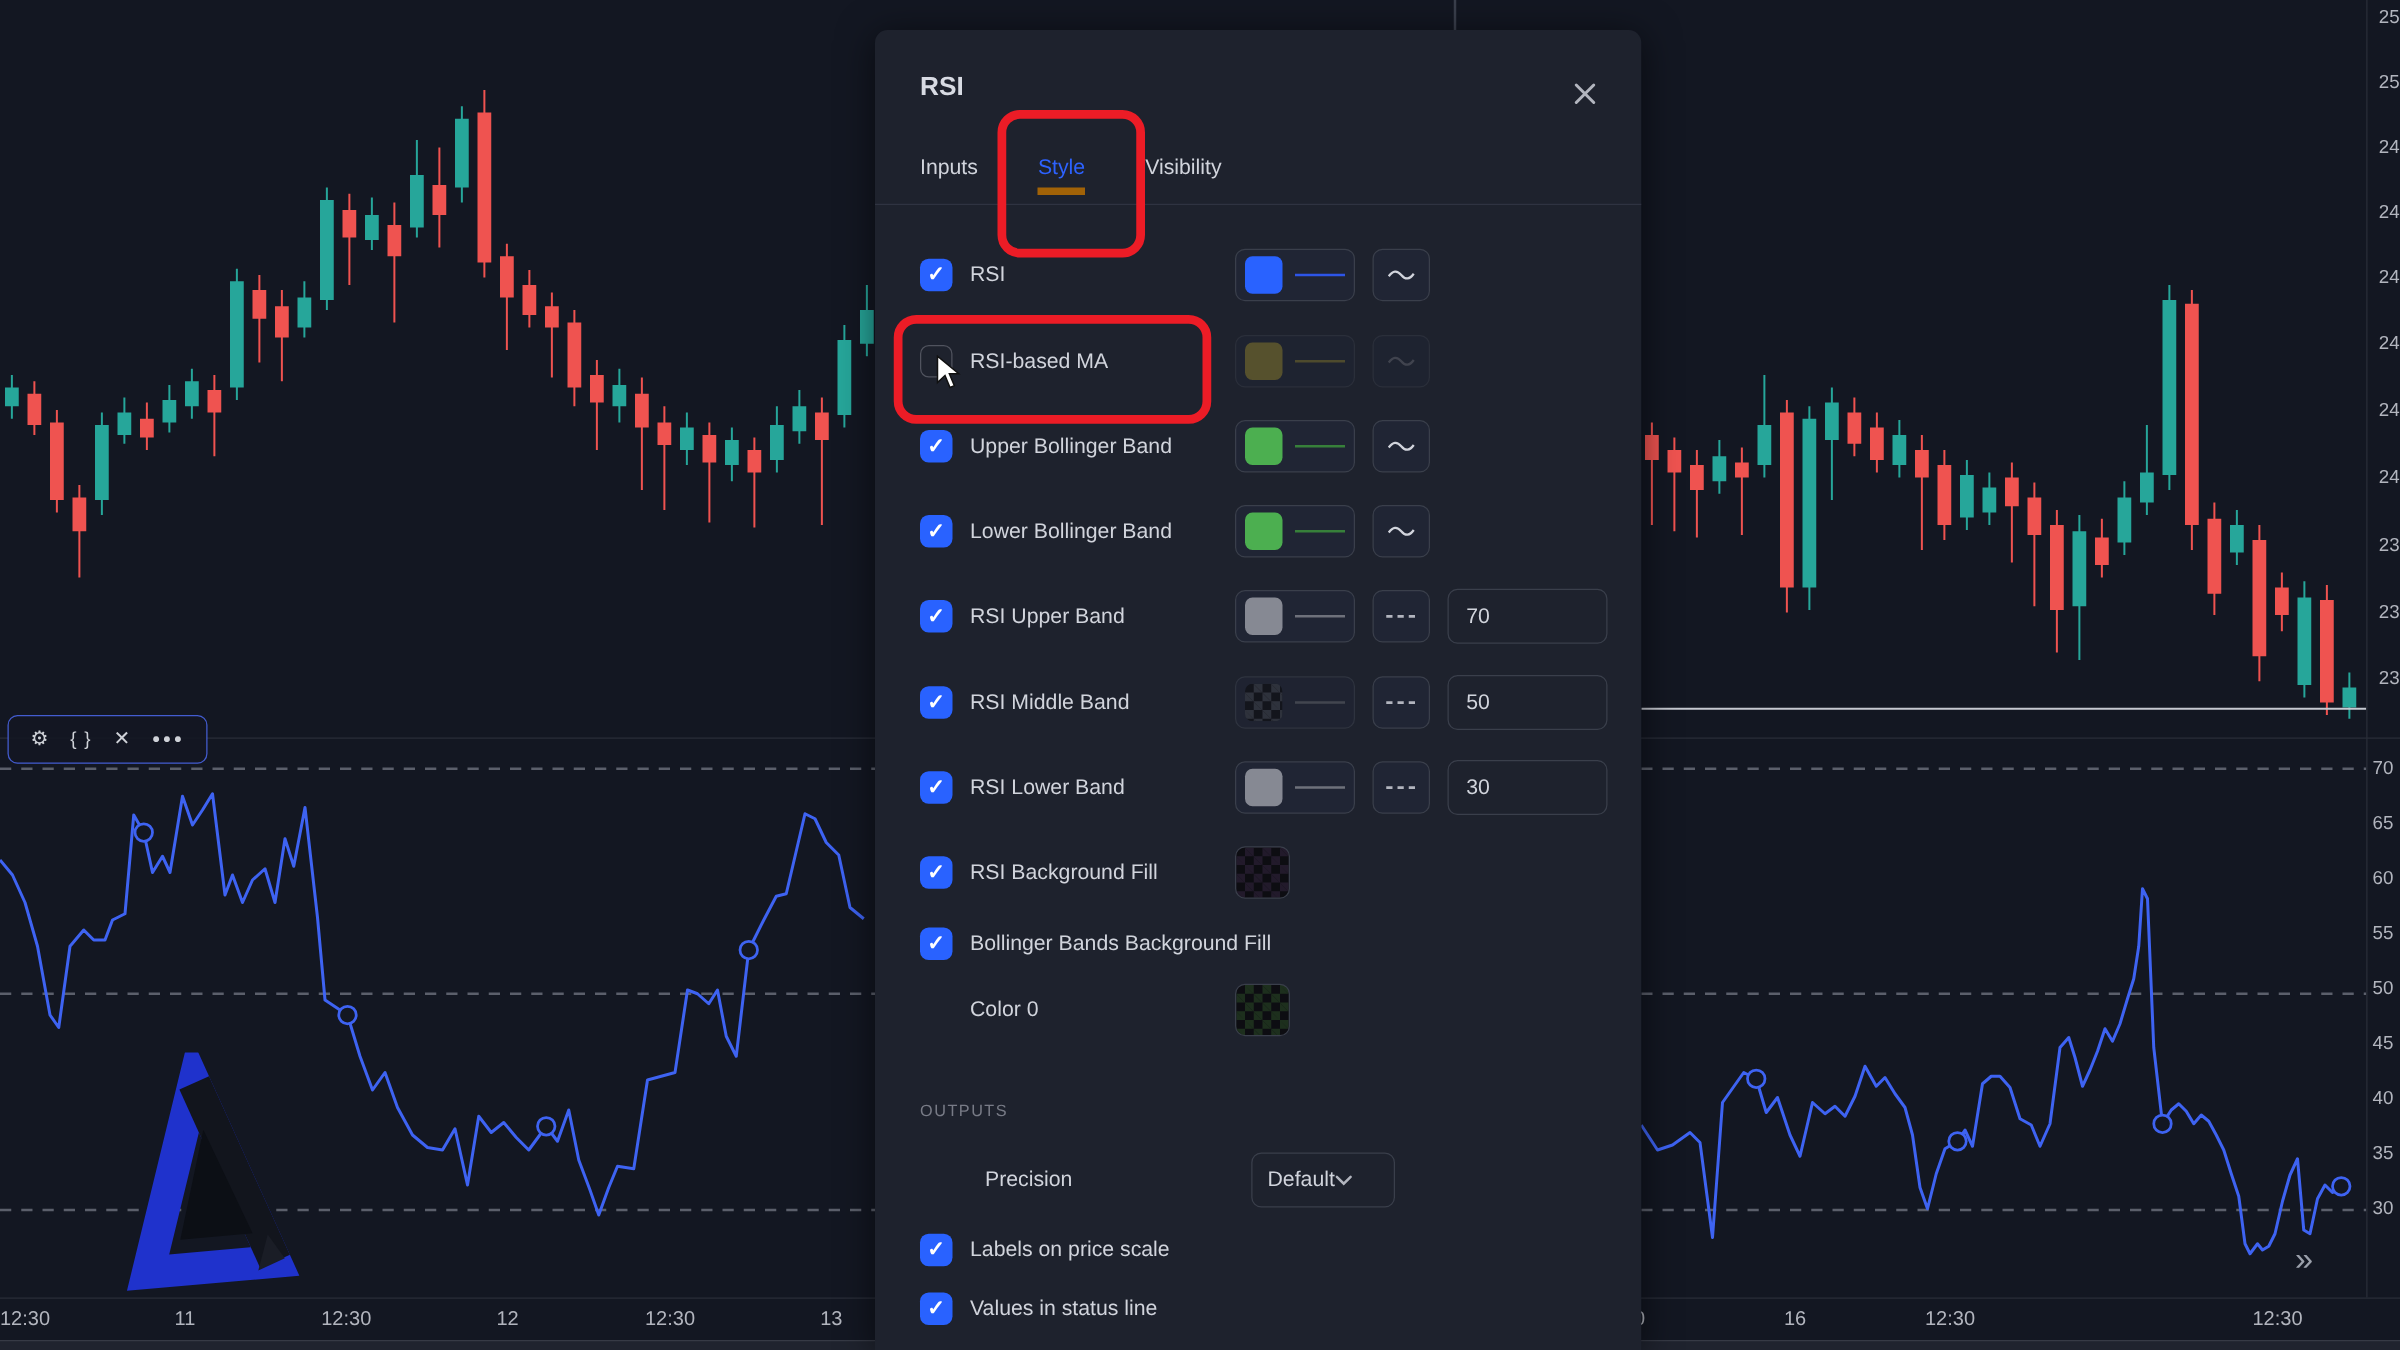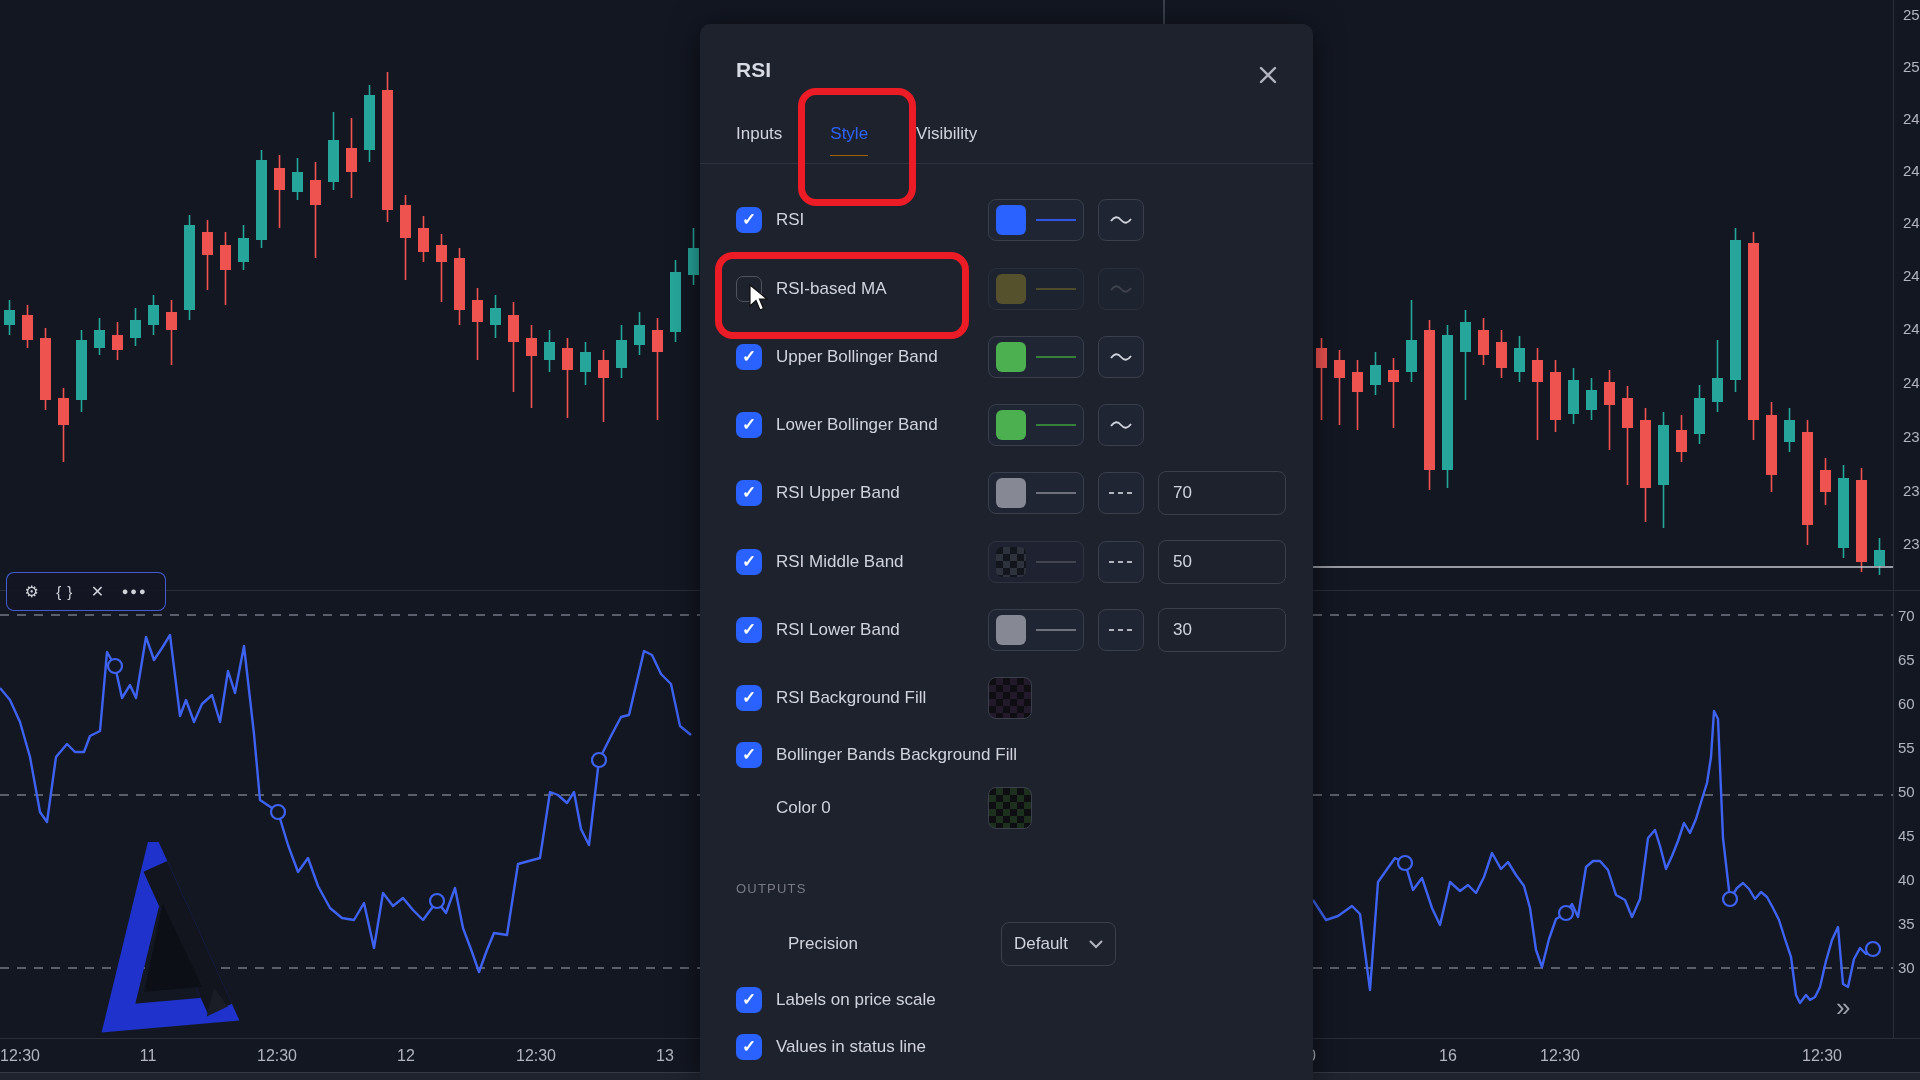--- a/index.html
+++ b/index.html
@@ -38,21 +38,21 @@
 
   
   #dialog{left:700px;top:24px;width:613px;height:1056px;background:#1e222d;
     border-radius:10px 10px 0 0;box-shadow:0 4px 30px rgba(0,0,0,.55);z-index:10;}
   #dlg-title{position:absolute;left:36px;top:34px;font-size:21px;font-weight:bold;color:#d8dbe3;}
   #dlg-close{position:absolute;left:553px;top:36px;width:30px;height:30px;cursor:pointer;}
   #dlg-tabs{position:absolute;left:0;top:92px;width:613px;height:48px;
     border-bottom:1px solid #2f3341;padding-left:36px;box-sizing:border-box;
     display:flex;gap:48px;}
   .tab{font-size:17px;color:#d1d4dc;padding-top:8px;height:40px;box-sizing:border-box;cursor:pointer;}
-  .tab.active{color:#2d62ff;border-bottom:1px solid #a16207;}
+  .tab.active{color:#2d62ff;border-bottom:6px solid #a16207;}
 
   .row{position:absolute;left:0;width:613px;height:68px;}
   .cb{position:absolute;left:36px;top:50%;transform:translateY(-50%);
     width:26px;height:26px;border-radius:7px;box-sizing:border-box;cursor:pointer;}
   .cb.on{background:#2962ff;}
   .cb.on::after{content:"\2713";position:absolute;left:50%;top:50%;transform:translate(-50%,-52%);
     color:#fff;font-size:17px;font-weight:bold;}
   .cb.off{border:1.5px solid #50535e;background:transparent;}
   .rlabel{position:absolute;left:76px;top:50%;transform:translateY(-50%);
     color:#d1d4dc;font-size:17px;white-space:nowrap;}
@@ -73,21 +73,21 @@
   .checker{background-color:#0d0d12;
     background-image:linear-gradient(45deg,var(--ck) 25%,transparent 25%,transparent 75%,var(--ck) 75%),
                      linear-gradient(45deg,var(--ck) 25%,transparent 25%,transparent 75%,var(--ck) 75%);
     background-size:14px 14px;background-position:0 0,7px 7px;}
 
   #outputs-label{position:absolute;left:36px;color:#787b86;font-size:13px;letter-spacing:1.2px;
     transform:translateY(-50%);}
   #precision-row{position:absolute;left:12px;width:604px;height:60px;}
   #precision-dd{position:absolute;left:289px;top:50%;transform:translateY(-50%);
     width:115px;height:44px;border:1px solid #3a3f4b;border-radius:8px;box-sizing:border-box;
-    display:flex;align-items:center;justify-content:space-between;padding:0 12px;cursor:pointer;}
+    display:flex;align-items:center;padding:0 12px;cursor:pointer;}
   #precision-dd span{color:#d1d4dc;font-size:17px;}
   .opt-row{position:absolute;left:0;width:613px;height:52px;}
 
   
   .redbox{position:absolute;border:7px solid #ec1c26;border-radius:18px;z-index:20;}
 
   #cursor{z-index:30;}
   #logo{z-index:4;}
   .pane-svg{position:absolute;z-index:2;}
   #price-scale{z-index:5;}
@@ -292,21 +292,21 @@
     <div class="price-label-l" style="top: 967px;">30</div>
   </div>
 <div id="time-axis" class="abs" style="left:0;top:0">
     <div class="time-label" style="left: 20px;">12:30</div>
     <div class="time-label" style="left: 148px;">11</div>
     <div class="time-label" style="left: 277px;">12:30</div>
     <div class="time-label" style="left: 406px;">12</div>
     <div class="time-label" style="left: 536px;">12:30</div>
     <div class="time-label" style="left: 665px;">13</div>
     <div class="time-label" style="left: 1296px;">12:30</div>
-    <div class="time-label" style="left: 1436px; margin-left: 12px;">16</div>
+    <div class="time-label" style="left: 1436px;">16</div>
     <div class="time-label" style="left: 1560px;">12:30</div>
     <div class="time-label" style="left: 1691px; margin-top: 46px;">17</div>
     <div class="time-label" style="left: 1822px;">12:30</div>
   </div>
 
 <svg id="logo" class="abs" style="left:82px;top:842px" width="160" height="196" viewBox="0 0 160 196">
   <g transform="rotate(-5 80 100)">
     <path d="M80 24 L30 172 L132 172 Z" fill="none" stroke="#1f32cc" stroke-width="26" stroke-linejoin="miter"></path>
     <path d="M80 24 L132 172" fill="none" stroke="#12151d" stroke-width="26"></path>
     <path d="M84 62 L58 148 L116 148 Z" fill="#0c0f15"></path>

